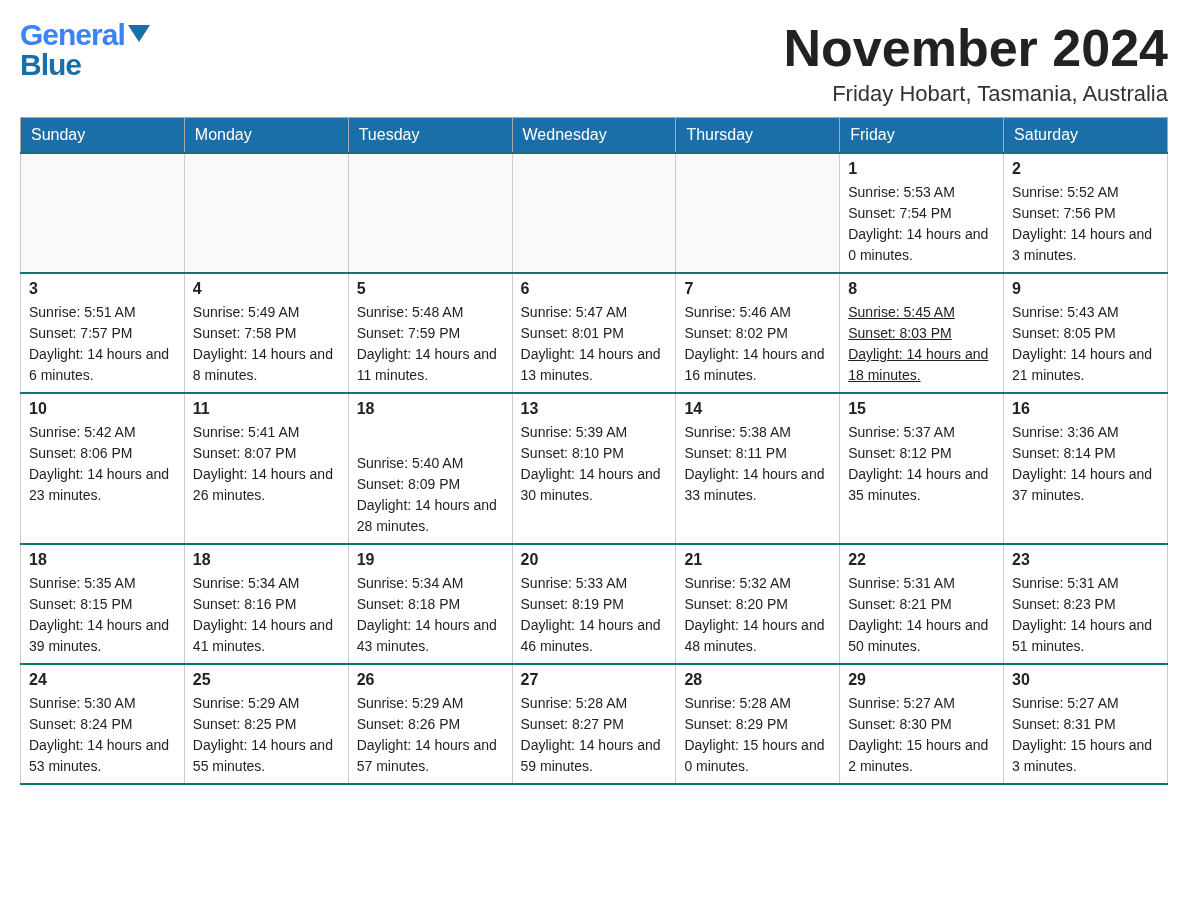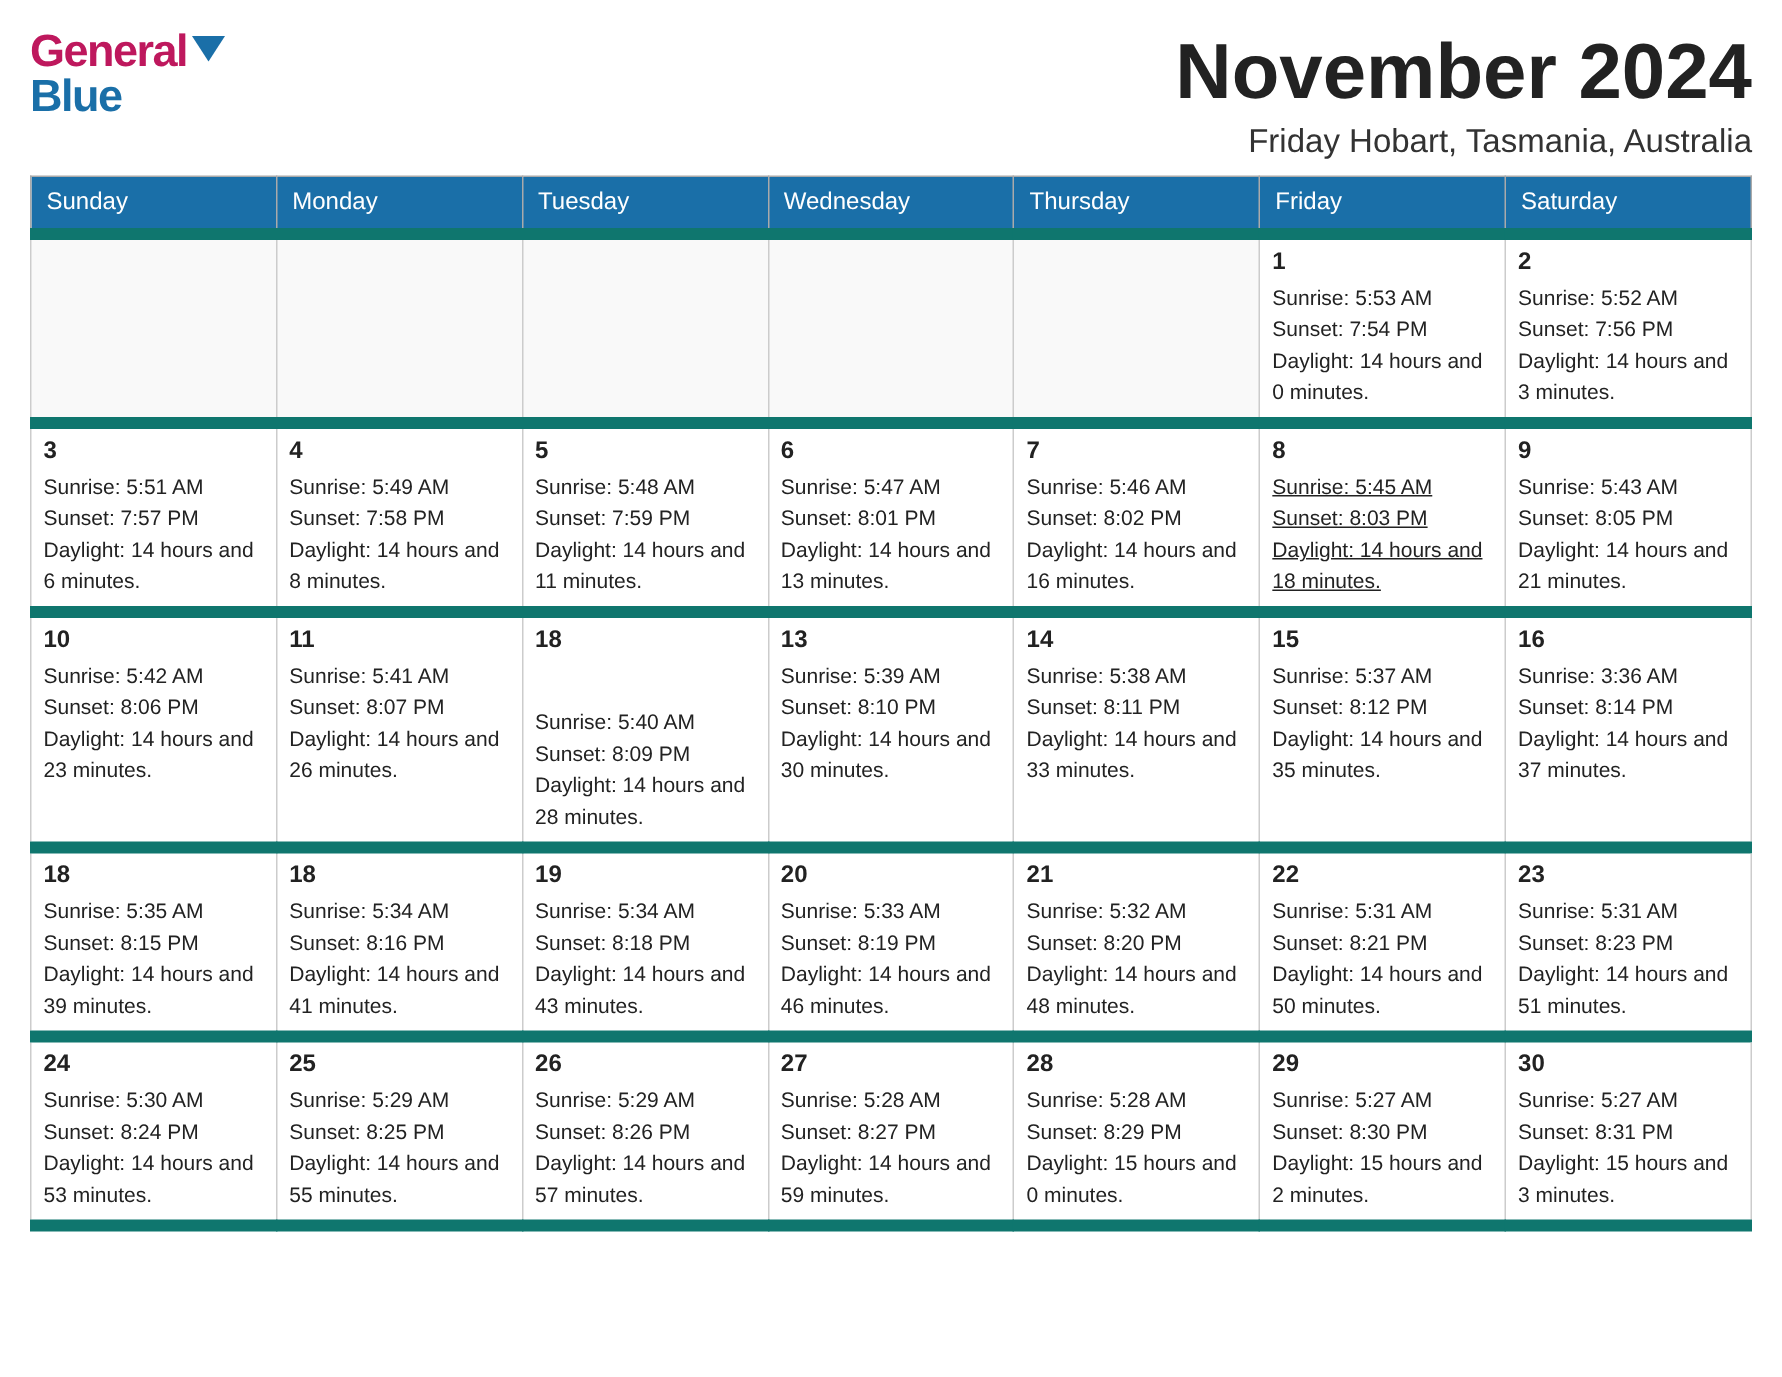--- a/index.html
+++ b/index.html
@@ -48,21 +48,21 @@
     .calendar td {
       vertical-align: top;
       border: 1px solid #ccc;
       padding: 6px 8px;
       font-size: 13px;
       color: #222;
       width: 14.28%;
       min-height: 100px;
     }
     .calendar tr {
-      border-bottom: 8px solid #0f766e;
+      border-bottom: 2px solid #0f766e;
     }
     .day-number {
       font-size: 16px;
       font-weight: bold;
       color: #222;
       display: block;
       margin-bottom: 4px;
     }
     .day-info {
       font-size: 14px;
@@ -74,21 +74,21 @@
     }
     
     .logo-wrapper {
       display: inline-flex;
       flex-direction: column;
       line-height: 1;
     }
     .logo-line1 {
       font-size: 30px;
       font-weight: 900;
-      color: #be185d;
+      color: #3b82f6;
       letter-spacing: -1px;
     }
     .logo-line2 {
       font-size: 30px;
       font-weight: 900;
       color: #1a6fa8;
       letter-spacing: -1px;
     }
   </style>
 </head>

